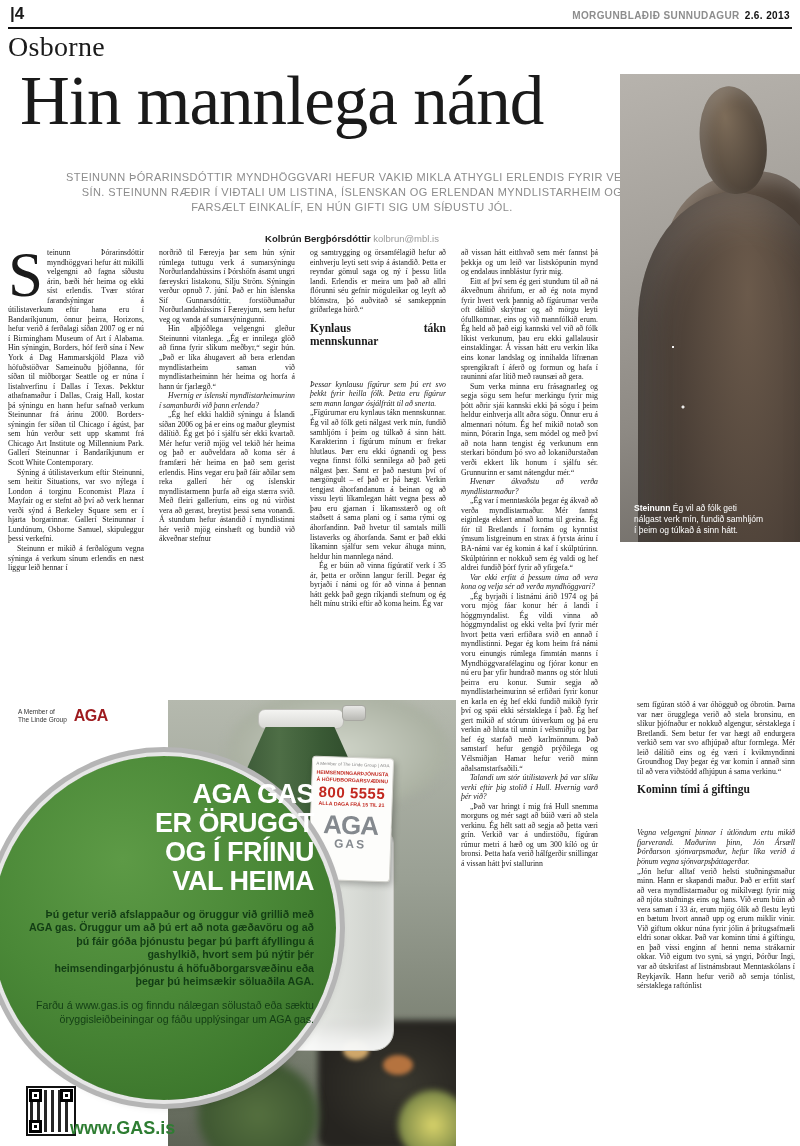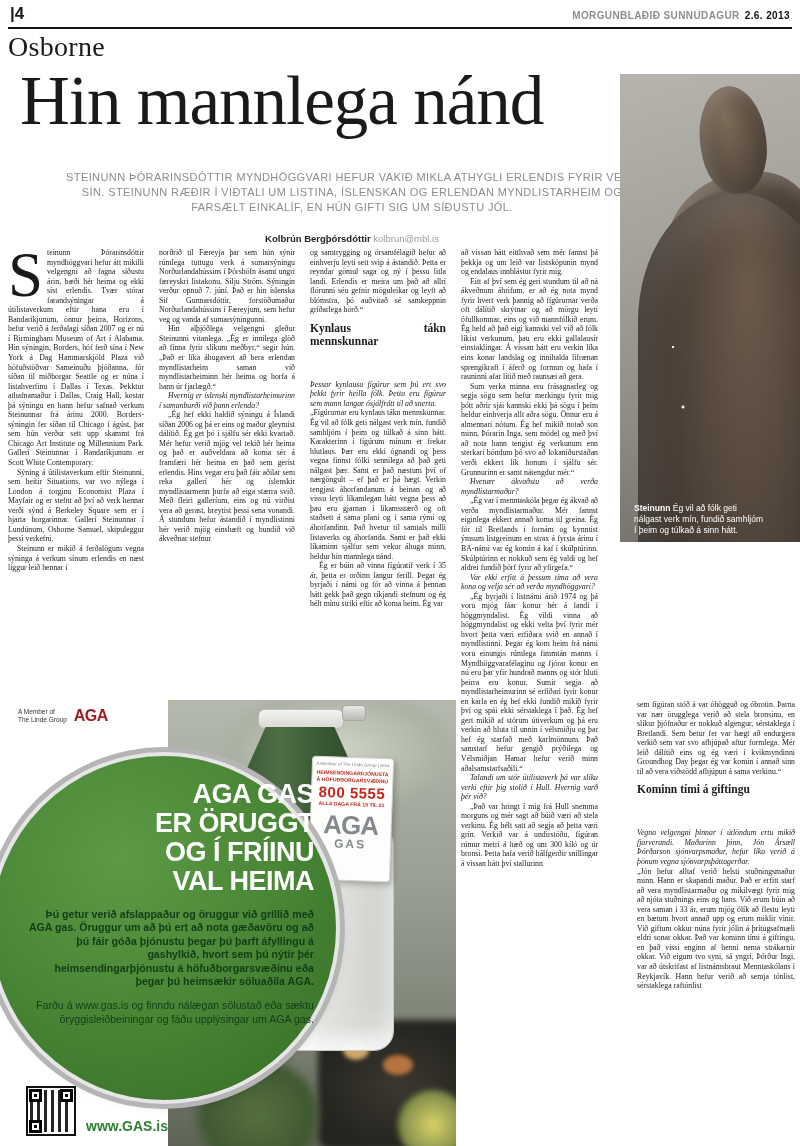--- a/index.html
+++ b/index.html
@@ -110,22 +110,22 @@
   .circle .bodytxt2 { margin-top:10px; color:#123d14; font-size:10.6px; line-height:14px; font-weight:normal; }
   .qr { position:absolute; left:26px; top:1086px; width:50px; height:50px; background:#fff;
         border:2px solid #111; z-index:7; overflow:hidden; }
   .qr .noise { position:absolute; inset:2px;
         background-image:repeating-linear-gradient(0deg,#000 0 3px,transparent 3px 6px),
                          repeating-linear-gradient(90deg,#000 0 3px,#fff 3px 7px);
         background-blend-mode:screen; opacity:.85; }
   .qr .fd { position:absolute; width:13px; height:13px; border:3px solid #000; background:#fff; }
   .qr .fd::after { content:""; position:absolute; inset:2px; background:#000; }
   .fd1 { left:1px; top:1px; } .fd2 { right:1px; top:1px; } .fd3 { left:1px; bottom:1px; }
-  .gasurl { position:absolute; left:86px; top:1118px; font-family:"Liberation Sans", sans-serif;
-            font-size:14px; font-weight:bold; color:#2e7d32; z-index:7; }
+  .gasurl { position:absolute; left:70px; top:1118px; font-family:"Liberation Sans", sans-serif;
+            font-size:18px; font-weight:bold; color:#2e7d32; z-index:7; }
 </style>
 </head>
 <body>
 
 <div id="page">
 
   <div class="pageno">|4</div>
   <div class="masthead">
     <span>MORGUNBLAÐIÐ SUNNUDAGUR</span><b>2.6. 2013</b>
   </div>

